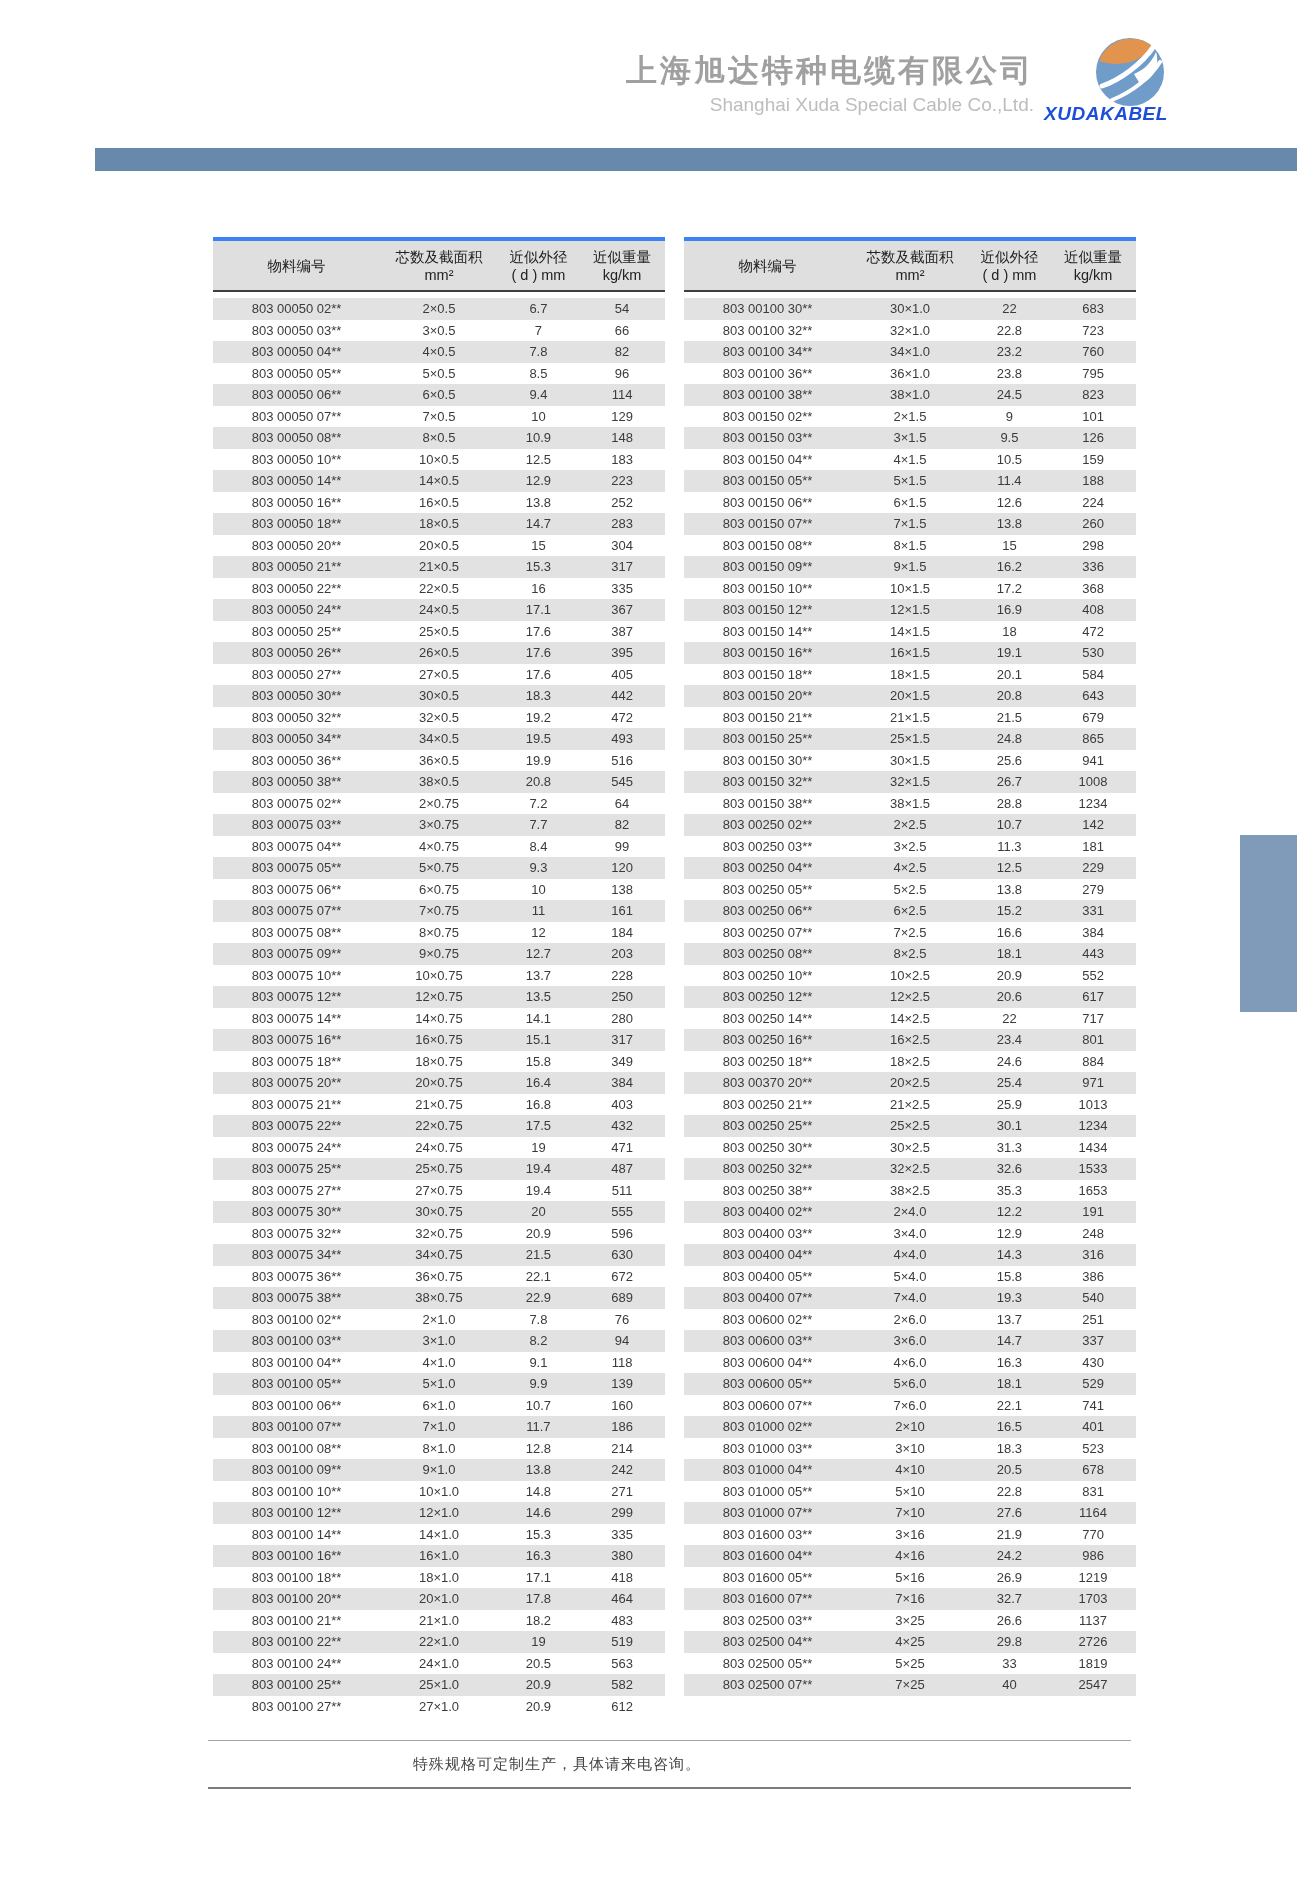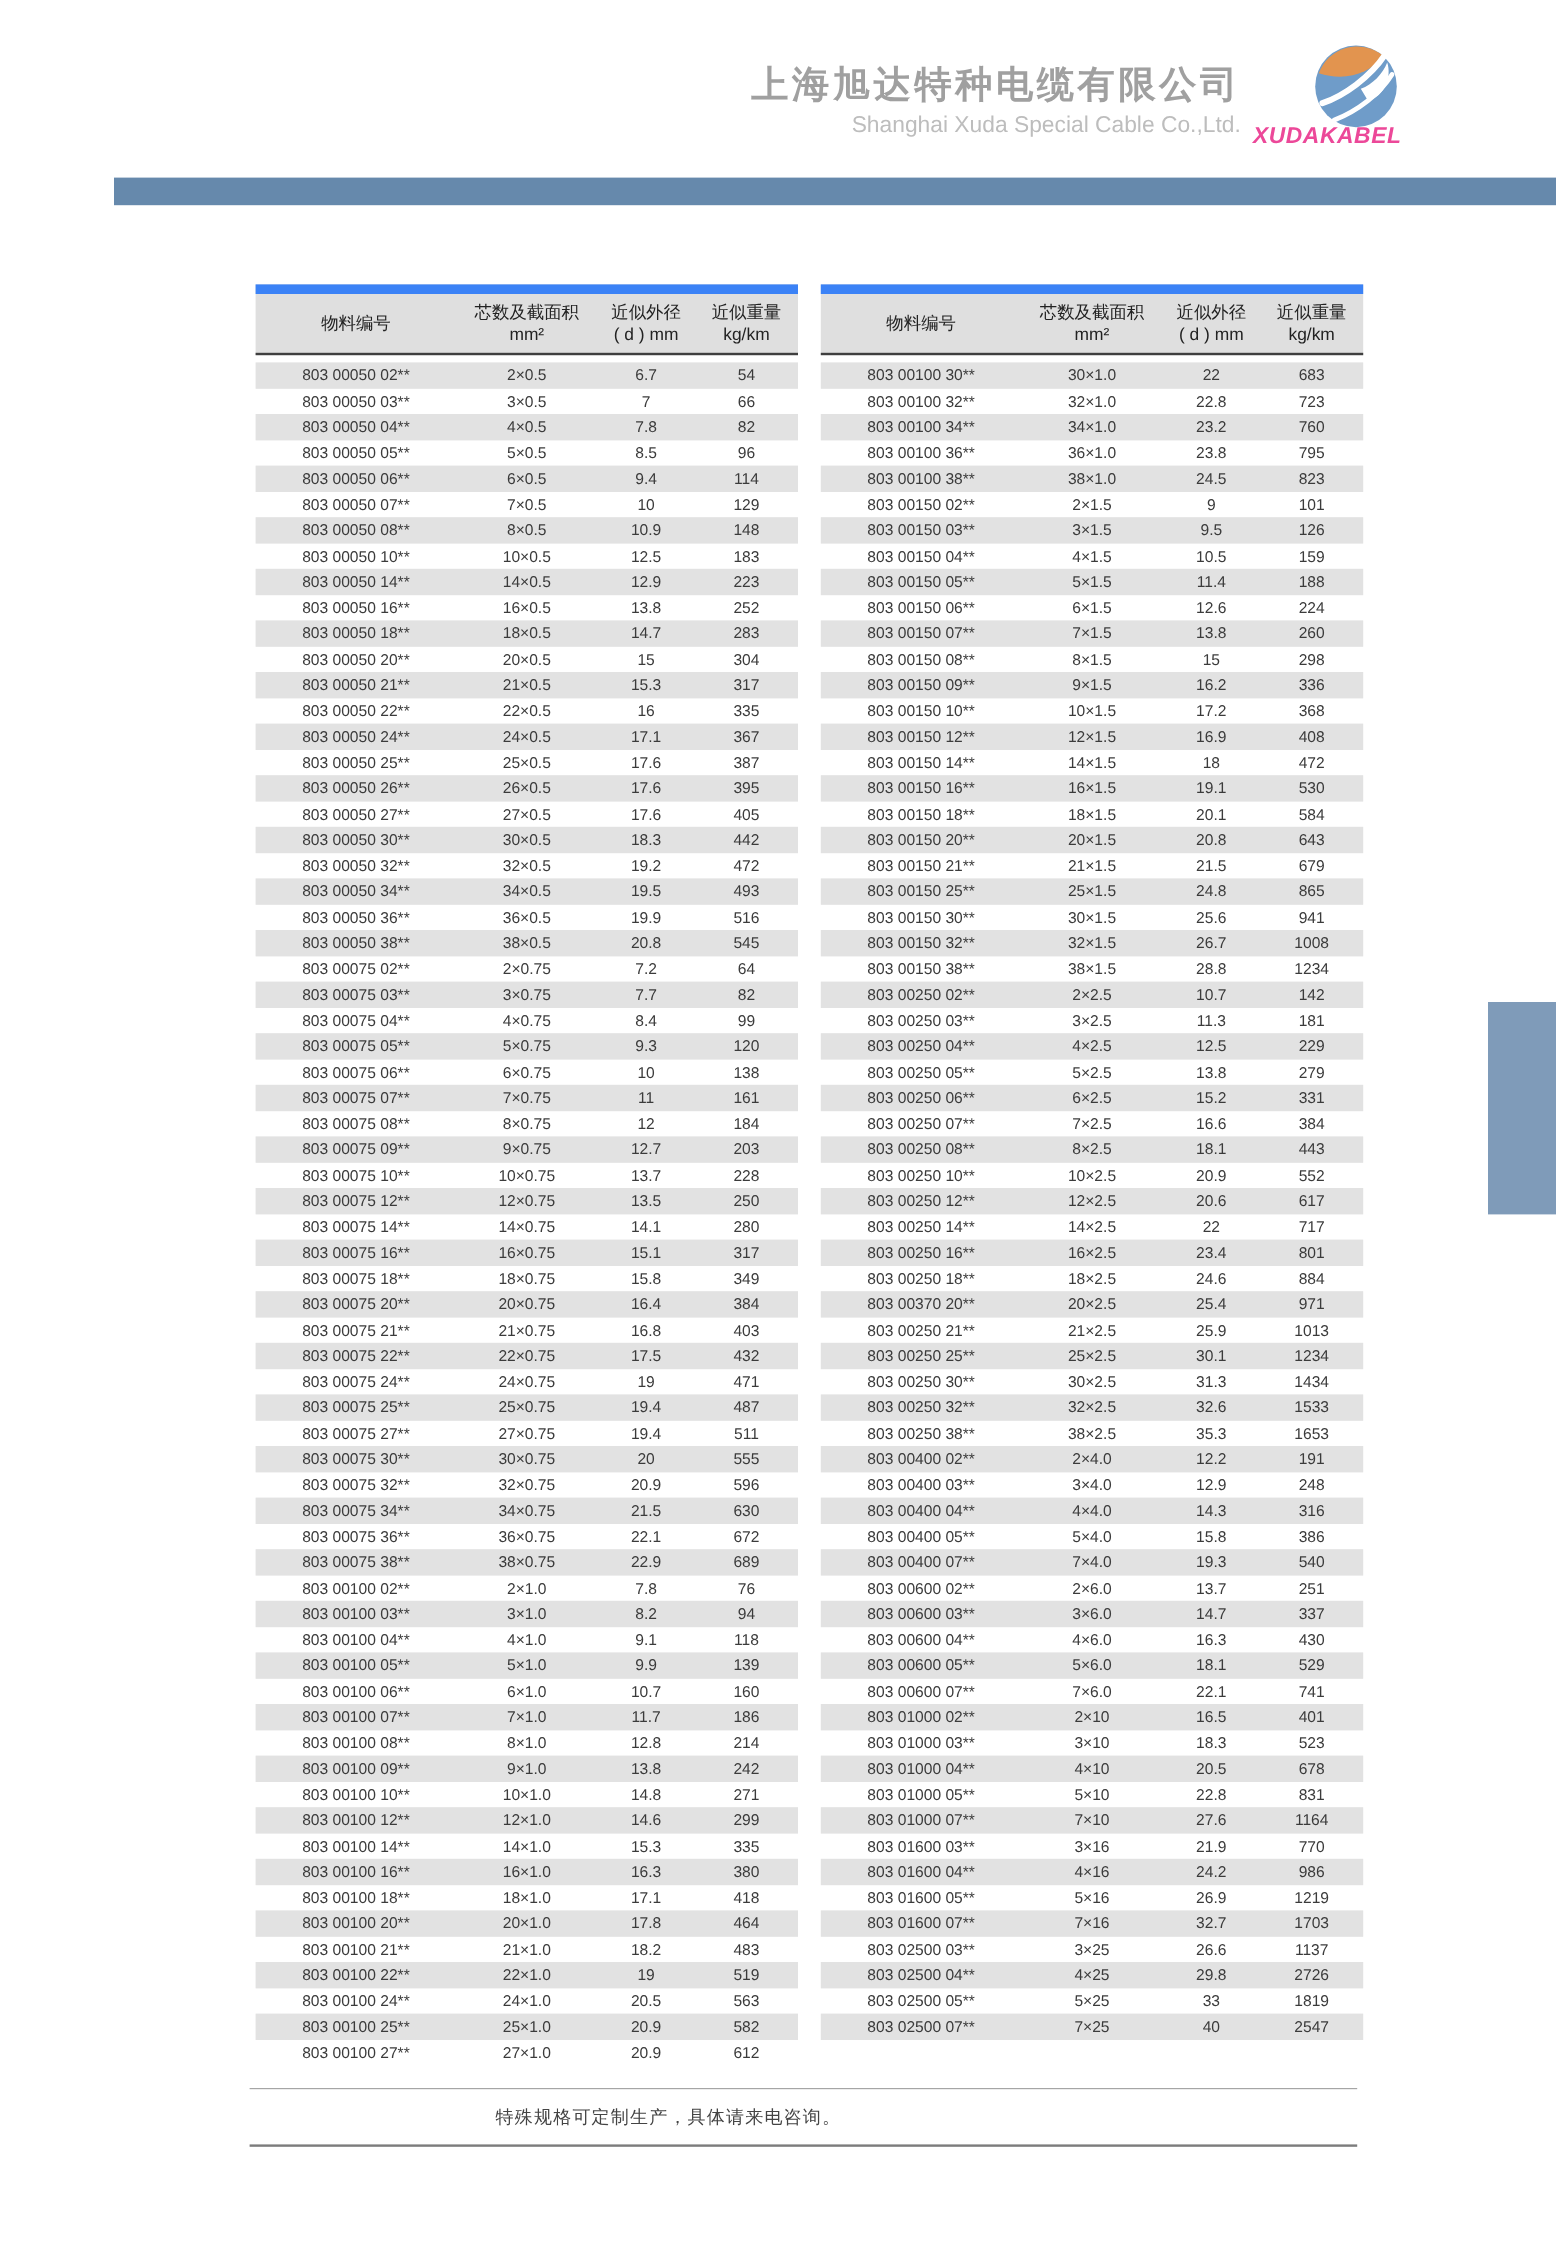--- a/index.html
+++ b/index.html
@@ -41,21 +41,21 @@
   }
   .logo-text {
     position: absolute;
     left: 1036px;
     top: 103px;
     width: 140px;
     text-align: center;
     font-size: 19px;
     font-weight: bold;
     font-style: italic;
-    color: #ec4899;
+    color: #1d4ed8;
     letter-spacing: 0.5px;
   }
   .top-bar {
     position: absolute;
     left: 95px;
     top: 148px;
     right: 0;
     height: 23px;
     background: #6689ac;
   }
@@ -64,21 +64,21 @@
     position: absolute;
     top: 237px;
     width: 452px;
   }
   .ptable.left  { left: 213px; }
   .ptable.right { left: 684px; }
   .thead {
     display: grid;
     grid-template-columns: 37% 26% 18% 19%;
     background: #dfdfdf;
-    border-top: 8px solid #3b82f6;
+    border-top: 4px solid #3b82f6;
     border-bottom: 2px solid #3f3f3f;
     height: 49px;
     align-items: center;
   }
   .th {
     text-align: center;
     font-size: 14.5px;
     color: #222;
     line-height: 18px;
   }

